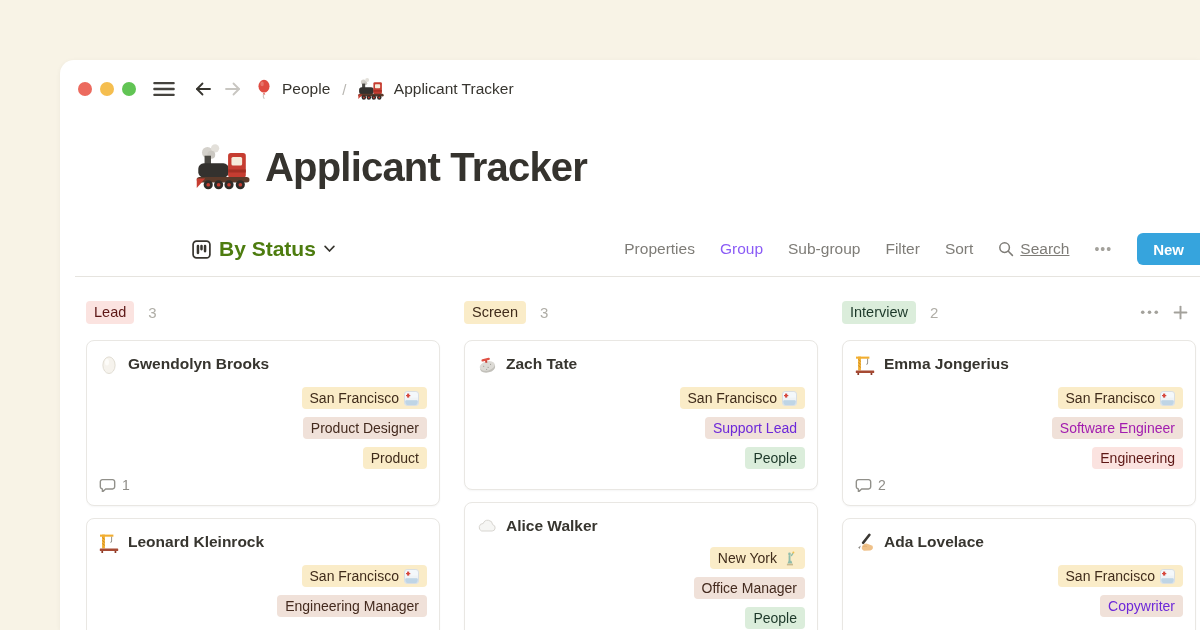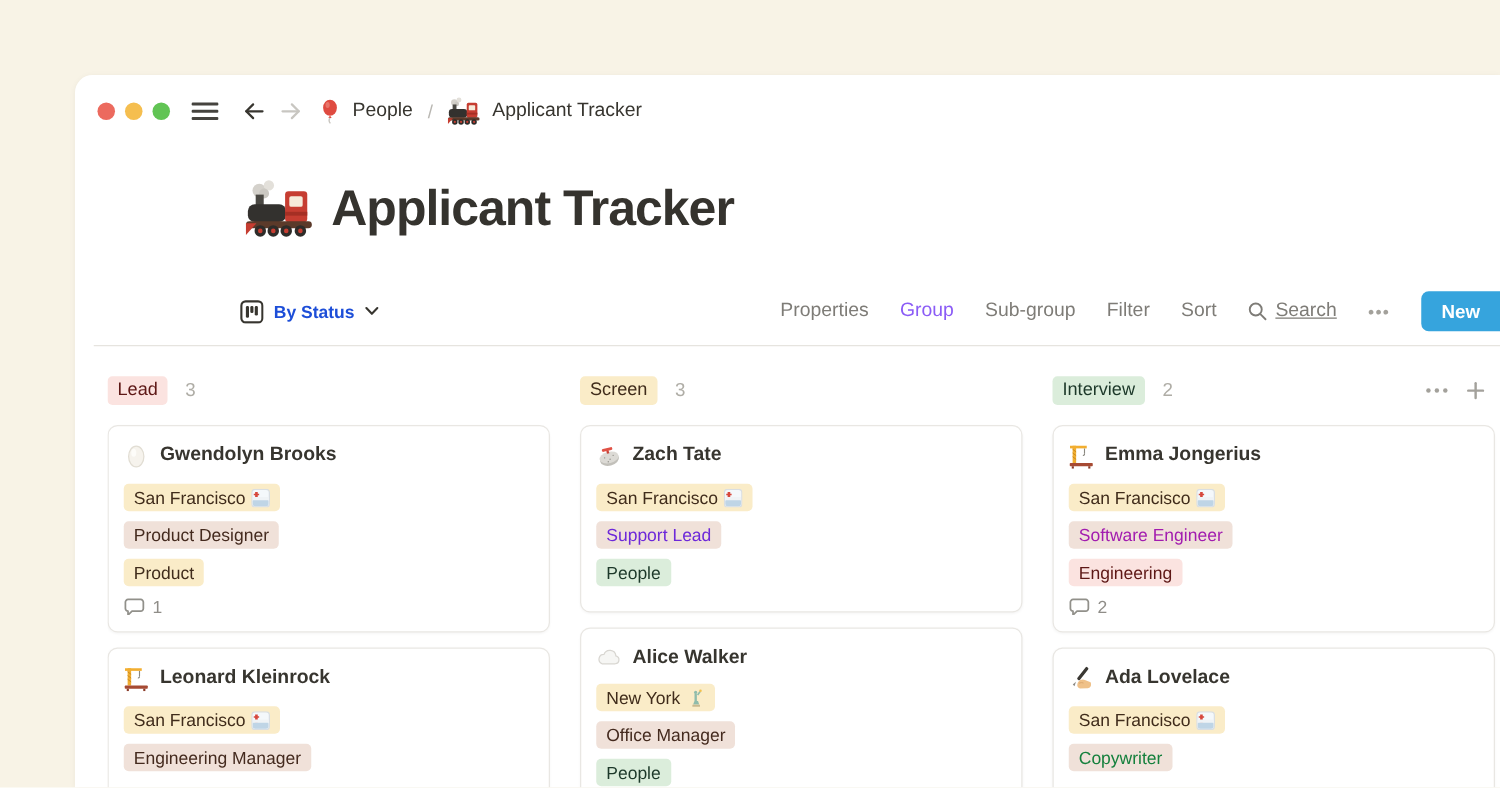--- a/index.html
+++ b/index.html
@@ -27,21 +27,21 @@
   .crumb-ic{ margin-left:12px; display:inline-flex; }
   .crumb-label{ margin-left:9px; font-size:15.5px; color:#37352F; }
   .crumb-sep{ margin-left:12px; color:#B9B7B2; font-size:15px; }
   
   .title-row{ position:absolute; left:136px; top:82px; display:flex; align-items:center; gap:14px; }
   .title-emoji{ display:inline-flex; }
   h1{ font-size:40px; font-weight:700; letter-spacing:-0.8px; color:#35332E; }
   
   .toolbar{ position:absolute; left:132px; right:0; top:172px; height:34px; display:flex; align-items:center; }
   .view-select{ display:flex; align-items:center; gap:8px; cursor:pointer; }
-  .view-label{ font-size:14px; font-weight:700; color:#1d4ed8; }
+  .view-label{ font-size:21px; font-weight:700; color:#4d7c0f; }
   .tb-right{ margin-left:auto; display:flex; align-items:center; gap:25px; font-size:15.5px; color:#7E7C77; }
   .tb-item{ cursor:pointer; white-space:nowrap; }
   .tb-item.active{ color:#8b5cf6; }
   .tb-search{ display:flex; align-items:center; gap:6px;text-decoration:underline; }
   .tb-more{ color:#A3A19B; letter-spacing:1px; font-size:14px; }
   .new-btn{
     height:32px; display:flex; align-items:center; padding:0 16px;
     background:#36A4DD; color:#fff; font-size:15px; font-weight:700;
     border-radius:6px 0 0 6px; cursor:pointer;
   }
@@ -55,21 +55,21 @@
   .col-actions{ margin-left:auto; margin-right:8px; display:flex; align-items:center; gap:14px; }
   .icon-btn{ display:inline-flex; cursor:pointer; }
   .cards{ display:flex; flex-direction:column; gap:12px; }
   .card{
     background:#fff; border:1px solid #E9E7E3; border-radius:8px;
     padding:10px 12px 12px; box-shadow:0 1px 2px rgba(15,15,15,.04); cursor:pointer;
   }
   .card-title{ display:flex; align-items:flex-start; gap:9px; margin:4px 0 12px; }
   .card-name{ font-size:15.5px; font-weight:700; color:#37352F; }
   .card-emoji{ display:inline-flex; width:20px; justify-content:center; }
-  .tag-row{ margin-bottom:8px; }
+  .tag-row{ margin-bottom:8px;text-align:right; }
   .tag{
     display:inline-flex; align-items:center; gap:5px; height:22px;
     padding:0 8px; border-radius:4px; font-size:14px; white-space:nowrap;
   }
   .tag-ic{ display:inline-flex; }
   .comment-row{ display:flex; align-items:center; gap:6px; margin-top:4px; color:#8F8D88; font-size:14px; }
 </style>
 </head>
 <body>
 
@@ -400,20 +400,20 @@
               </div>
               <div class="tag-row"><span class="tag" style="background:#FAECC8;color:#402C1B">San Francisco<span class="tag-ic">
                     <svg width="15" height="15" viewBox="0 0 15 15">
                       <rect x=".5" y=".5" width="14" height="14" rx="2.6" fill="#F4F8FB" stroke="#D9DEE2" stroke-width="1"></rect>
                       <rect x="1.2" y="8.2" width="12.6" height="5.8" rx="2" fill="#BFD5E6"></rect>
                       <rect x="3.1" y="2.6" width="2.1" height="6.2" fill="#D6473C"></rect>
                       <rect x="2" y="4" width="4.3" height="1.2" fill="#D6473C"></rect>
                       <rect x="1.2" y="6.6" width="12.6" height="2.6" fill="#EFF3F6"></rect>
                     </svg>
                   </span></span></div>
-              <div class="tag-row"><span class="tag" style="background:#F0E1D9;color:#15803d">Copywriter</span></div>
+              <div class="tag-row"><span class="tag" style="background:#F0E1D9;color:#6d28d9">Copywriter</span></div>
             </div>
           </div>
         </div>
       </div>
 
   </div>
 </div>
 
 </body></html>

